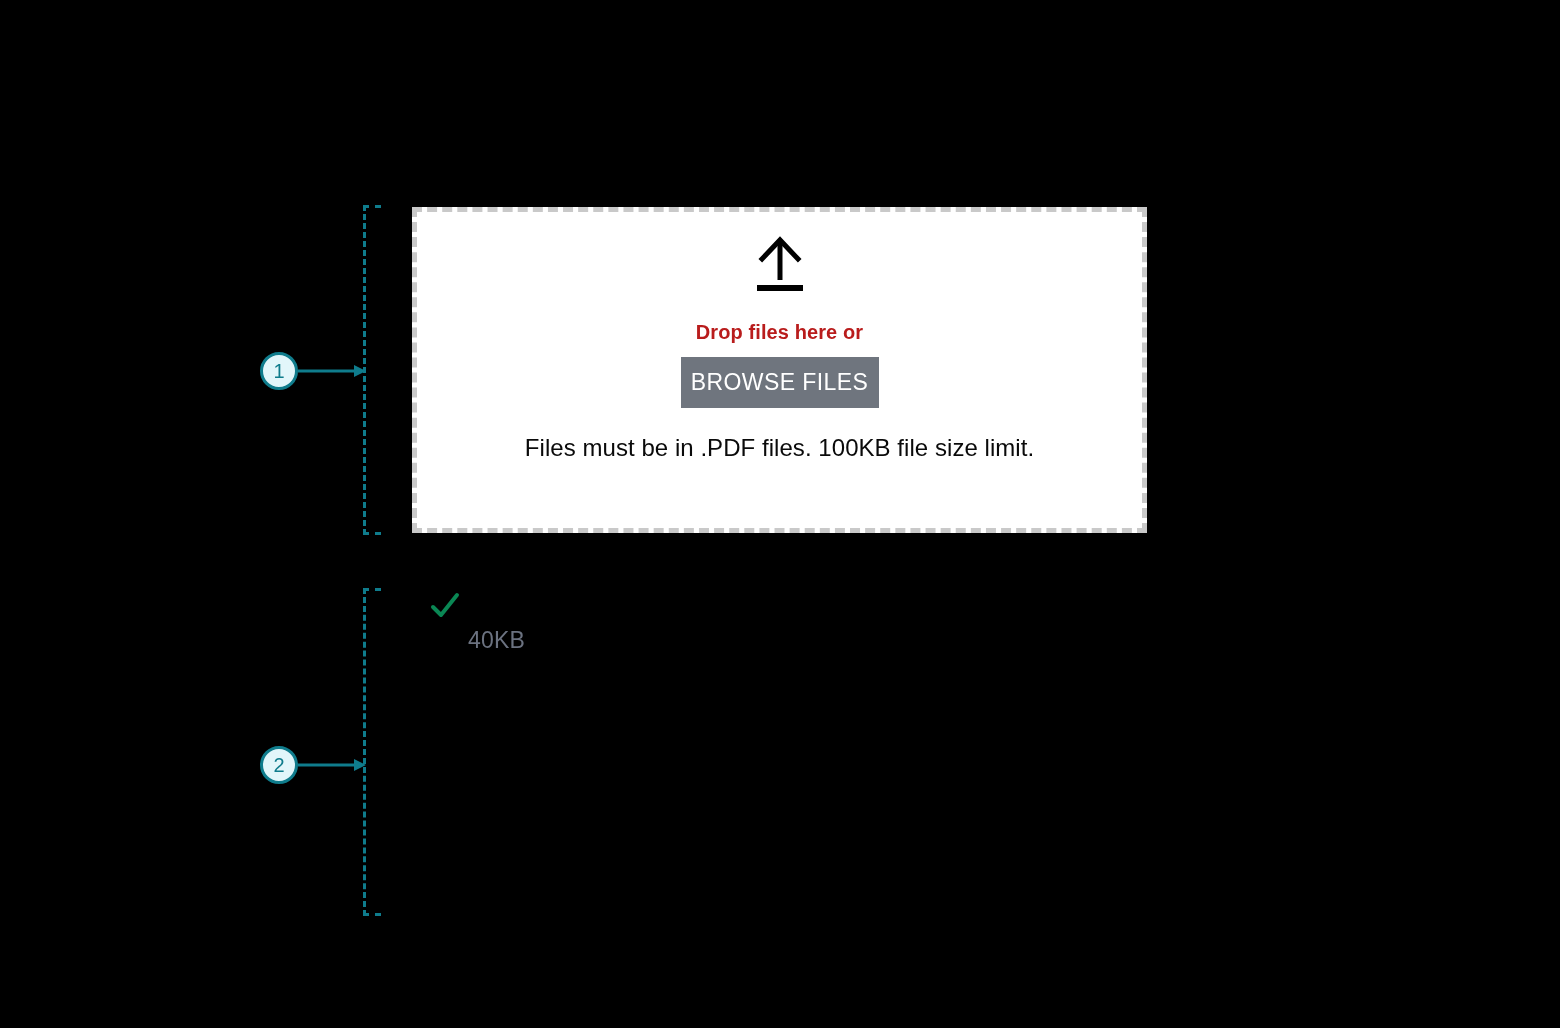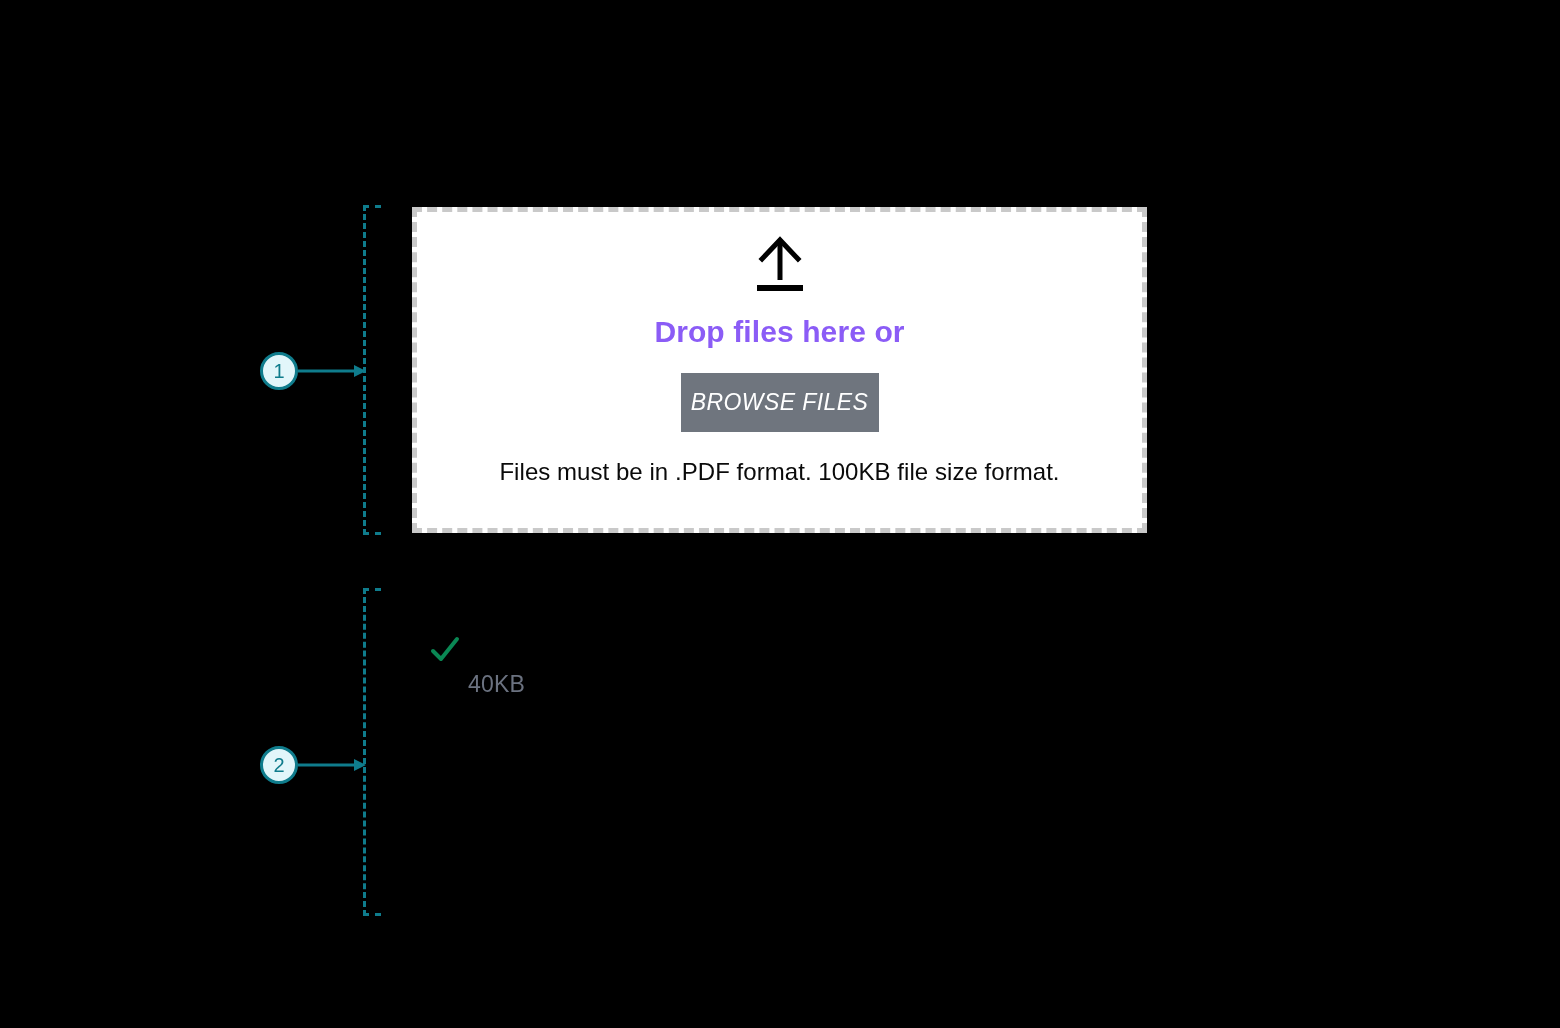--- a/index.html
+++ b/index.html
@@ -39,57 +39,56 @@
   }
 
   .upload-icon {
     margin-top: 23px;
     width: 64px;
     height: 58px;
     display: block;
   }
 
   .drop-title {
-    margin-top: 22px;
-    font-size: 30px;
+    margin-top: 28px;
+    font-size: 20px;
     font-weight: bold;
-    color: #8b5cf6;
+    color: #b91c1c;
     letter-spacing: 0.1px;
   }
 
   .browse-button {
-    margin-top: 24px;
+    margin-top: 13px;
     width: 198px;
-    height: 59px;
+    height: 51px;
     background: #6f757e;
     color: #ffffff;
     border: none;
     font-family: "Liberation Sans", sans-serif;
     font-size: 23px;
     letter-spacing: 0.4px;
     line-height: 51px;
     text-align: center;
     cursor: pointer;
     display: block;
-    font-style: italic;
   }
 
   .drop-hint {
     margin-top: 26px;
     font-size: 24px;
     color: #0a0a0a;
     font-weight: normal;
     letter-spacing: 0.05px;
   }
 
   
   .file-list {
     position: absolute;
     left: 425px;
-    top: 628px;
+    top: 584px;
     width: 700px;
   }
 
   .file-row {
     position: relative;
     height: 110px;
   }
 
   .file-status-icon {
     position: absolute;
@@ -164,21 +163,21 @@
     <svg class="upload-icon" viewBox="0 0 64 58">
       <line x1="32" y1="6" x2="32" y2="45" stroke="#000000" stroke-width="5"></line>
       <polyline points="14,24 32,5 50,24" fill="none" stroke="#000000" stroke-width="5" stroke-linecap="square"></polyline>
       <line x1="9" y1="53" x2="55" y2="53" stroke="#000000" stroke-width="6"></line>
     </svg>
 
     <div class="drop-title">Drop files here or</div>
 
     <button class="browse-button">BROWSE FILES</button>
 
-    <div class="drop-hint">Files must be in .PDF format. 100KB file size format.</div>
+    <div class="drop-hint">Files must be in .PDF files. 100KB file size limit.</div>
   </div>
 
   <div class="bracket" id="bracket-2"></div>
 
   <svg class="marker-arrow" id="arrow-2" viewBox="0 0 68 14">
     <line x1="0" y1="7" x2="56" y2="7" stroke="#0f7c8c" stroke-width="3"></line>
     <polygon points="56,1 68,7 56,13" fill="#0f7c8c"></polygon>
   </svg>
 
   <div class="marker" id="marker-2">2</div>

